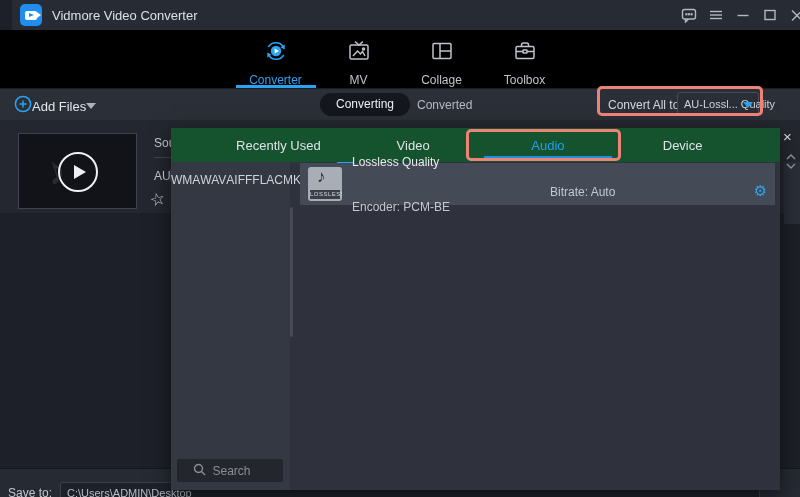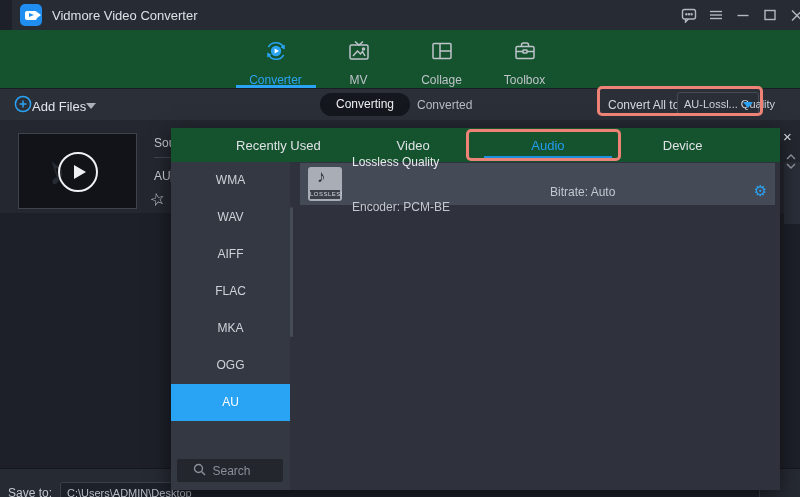--- a/index.html
+++ b/index.html
@@ -11,21 +11,21 @@
   .appicon { position:absolute; left:8px; top:4px; width:22px; height:22px; background:#1f8ef0; border-radius:5px; display:flex; align-items:center; justify-content:center; }
   .appicon .cam { position:relative; width:12px; height:9px; background:#fff; border-radius:2px; }
   .appicon .cam::after { content:""; position:absolute; right:-4px; top:1px; border-left:4px solid #fff; border-top:3.5px solid transparent; border-bottom:3.5px solid transparent; }
   .appicon .cam .pl { position:absolute; left:3.5px; top:2px; border-left:5px solid #1f8ef0; border-top:2.8px solid transparent; border-bottom:2.8px solid transparent; }
   .apptitle { position:absolute; left:40px; top:8px; font-size:13px; color:#dde0e5; }
   .tb-icons { position:absolute; right:6px; top:0; height:30px; display:flex; align-items:center; gap:9px; }
   .tb-btn { width:18px; height:18px; display:flex; align-items:center; justify-content:center; cursor:pointer; }
   .tb-btn svg { stroke:#b4b8c0; fill:none; stroke-width:1.4; }
 
   
-  .navbar { position:absolute; left:0; top:30px; width:800px; height:58px; background:#14532d; display:flex; justify-content:center; gap:1px; }
+  .navbar { position:absolute; left:0; top:30px; width:800px; height:58px; background:#000000; display:flex; justify-content:center; gap:1px; }
   .navtab { position:relative; width:82px; display:flex; flex-direction:column; align-items:center; padding-top:8px; cursor:pointer; }
   .navtab svg { stroke:#bfc3cb; fill:none; stroke-width:1.5; }
   .navtab .nlabel { margin-top:5px; font-size:12px; color:#bfc3cb; }
   .navtab.active .nlabel { color:#2aa3f3; }
   .nav-underline { position:absolute; left:1px; bottom:0; width:80px; height:3px; background:#2aa3f3; }
 
   
   .toolbar { position:absolute; left:0; top:88px; width:800px; height:32px; background:#2b2f38; border-top:1px solid #1a1d24; }
   .addfiles { position:absolute; left:14px; top:6px; display:flex; align-items:center; cursor:pointer; }
   .addfiles .aflabel { font-size:13px; color:#e2e5ea; }
@@ -60,21 +60,21 @@
   .saveto-label { position:absolute; left:8px; top:17px; font-size:12px; color:#c3c7cd; }
   .saveto-input { position:absolute; left:60px; top:13px; width:700px; height:22px; background:#1d212a; border:1px solid #3a3f49; border-radius:2px; font-size:11px; color:#b7bcc4; padding:2px 6px; font-family:"Liberation Sans", sans-serif; }
 
   
   .panel { position:absolute; left:171px; top:128px; width:609px; height:362px; background:#2f323c; box-shadow:0 6px 20px rgba(0,0,0,.55); z-index:10; }
   .panel-tabs { position:relative; height:34px; background:#14532d; display:flex; padding:0 30px 0 40px; }
   .ptab { position:relative; flex:1; display:flex; align-items:center; justify-content:center; font-size:13px; color:#dfe2e7; cursor:pointer; }
   .ptab.active { color:#259df2; }
   .ptab-underline { position:absolute; left:50%; transform:translateX(-50%); bottom:4px; width:128px; height:2px; background:#1f8fe0; }
   .panel-body { position:relative; display:flex; height:328px; }
-  .fmtlist { position:relative; width:119px; background:#343842; display:flex; flex-direction:column; }
+  .fmtlist { position:relative; width:119px; background:#343842; display:flex; flex-direction:row; }
   .fmtitem { height:37px; line-height:37px; text-align:center; font-size:12px; color:#cfd3d9; cursor:pointer; }
   .fmtitem.sel { background:#29a3f3; color:#fff; }
   .searchbox { position:absolute; left:6px; right:7px; bottom:8px; height:23px; background:#23262d; border-radius:2px; display:flex; align-items:center; justify-content:center; gap:7px; }
   .searchbox svg { stroke:#8a8f99; fill:none; stroke-width:1.4; }
   .searchbox input { width:55px; background:transparent; border:none; outline:none; font-size:12px; color:#cfd3d9; font-family:"Liberation Sans", sans-serif; }
   .searchbox input::placeholder { color:#8a8f99; }
   .list-scrollthumb { position:absolute; left:119px; top:45px; width:3px; height:130px; background:#464b56; border-radius:2px; }
   .panel-content { position:relative; flex:1; }
   .profile-row { position:absolute; left:10px; top:1px; width:475px; height:42px; background:#454a57; display:flex; align-items:center; cursor:pointer; }
   .fmticon { position:relative; width:34px; height:34px; margin-left:8px; background:#a9aeb6; border-radius:3px; overflow:hidden; flex:none; }

